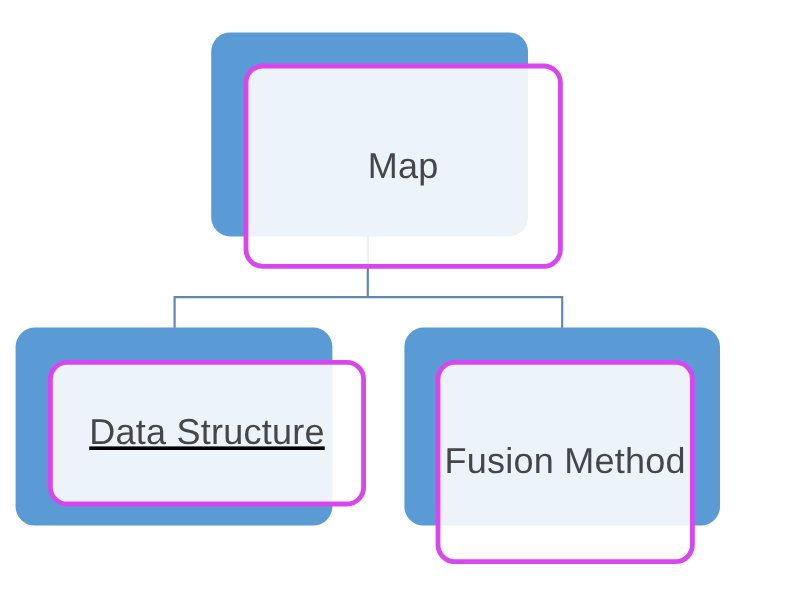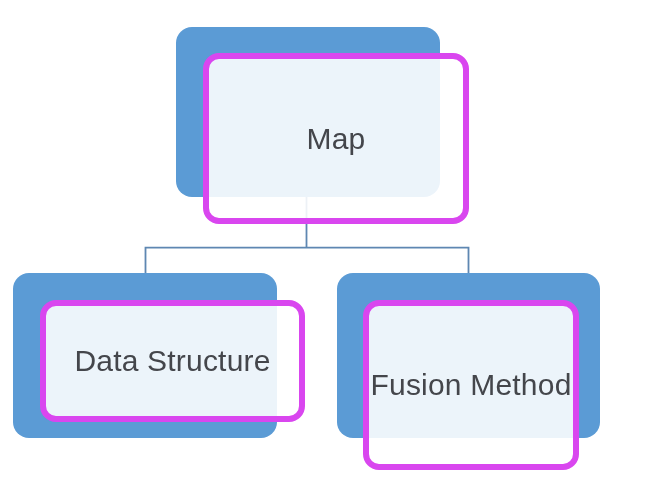--- a/index.html
+++ b/index.html
@@ -28,40 +28,40 @@
   }
   .back {
     position: absolute;
     background: #5b9bd5;
     border-radius: 16px;
     z-index: 2;
   }
   .front {
     position: absolute;
     background: rgba(255, 255, 255, 0.885);
-    border: 6px solid #d946ef;
+    border: 4px solid #d946ef;
     border-radius: 16px;
     z-index: 3;
     display: flex;
     align-items: center;
     justify-content: center;
     box-sizing: border-box;
   }
   .label {
     font-size: 30px;
     color: #44464b;
     letter-spacing: 0.2px;
     white-space: nowrap;
   }
   
   #node-map .back   { left: 176px; top: 27px;  width: 264px; height: 170px; }
   #node-map .front  { left: 203px; top: 53px;  width: 266px; height: 171px; }
   
   #node-data .back  { left: 13px;  top: 273px; width: 264px; height: 165px; }
-  #node-data .front { left: 40px;  top: 300px; width: 265px; height: 122px; }
+  #node-data .front { left: 40px;  top: 300px; width: 265px; height: 122px; text-decoration: underline; }
   
   #node-fusion .back  { left: 337px; top: 273px; width: 263px; height: 165px; }
   #node-fusion .front { left: 363px; top: 300px; width: 216px; height: 170px; }
 </style>
 </head>
 <body>
 
 <div class="canvas">
 
   <svg class="connectors" width="658" height="492" viewBox="0 0 658 492">

